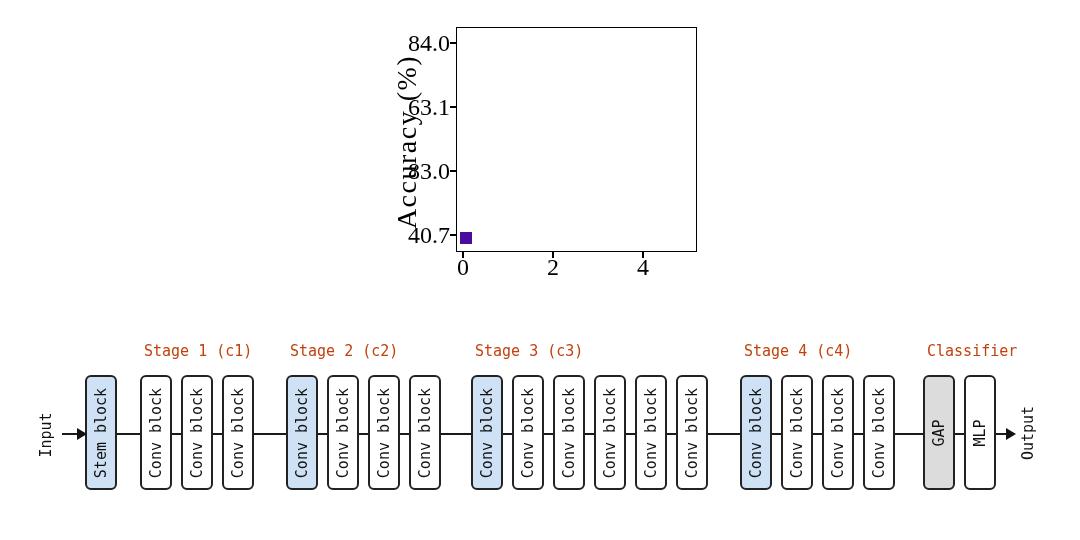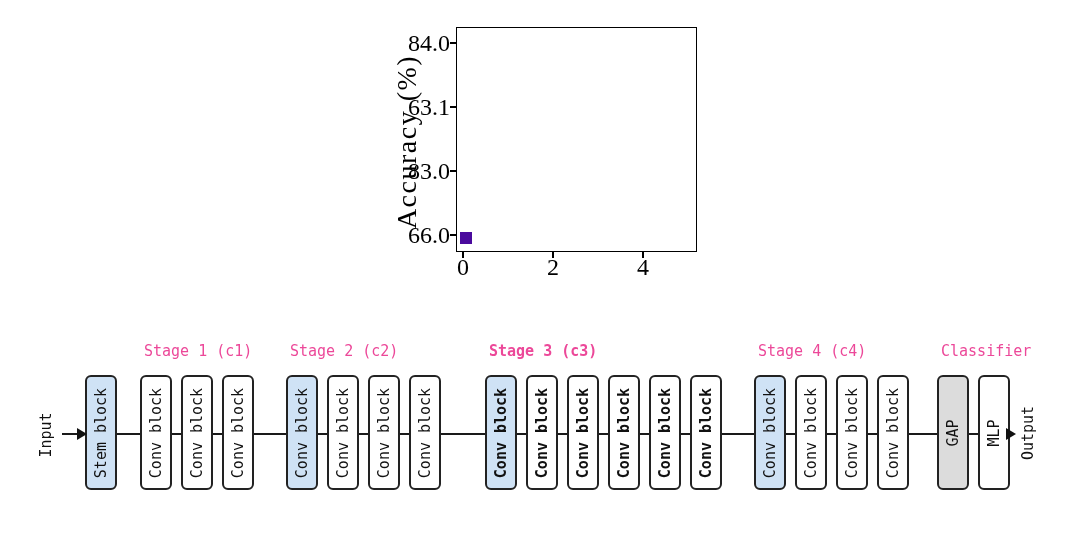--- a/index.html
+++ b/index.html
@@ -48,47 +48,47 @@
   .io-label{
     position:absolute;transform:translate(-50%,-50%) rotate(-90deg);
     font-family:"DejaVu Sans Mono",monospace;font-size:15px;color:#111;white-space:nowrap;z-index:2;
   }
   .io-label.in{left:46px;top:435px;}
   .io-label.out{left:1028px;top:433px;}
   .groups{position:absolute;left:85px;top:375px;display:flex;align-items:flex-start;z-index:1;}
   .group{position:relative;}
   .groups .group:nth-child(2){margin-left:23px;}
   .groups .group:nth-child(3){margin-left:32px;}
-  .groups .group:nth-child(4){margin-left:44px;font-weight:bold;}
+  .groups .group:nth-child(4){margin-left:30px;}
   .groups .group:nth-child(5){margin-left:32px;}
   .groups .group:nth-child(6){margin-left:28px;text-align:right;}
   .stage-label{
     position:absolute;top:-33px;left:4px;white-space:nowrap;
-    font-family:"DejaVu Sans Mono",monospace;font-size:15px;color:#ec4899;
+    font-family:"DejaVu Sans Mono",monospace;font-size:15px;color:#c2410c;
   }
   .blocks{display:flex;gap:9px;}
   .block{
     width:32px;height:115px;box-sizing:border-box;position:relative;
     border:2px solid #222;border-radius:6px;background:#ffffff;
   }
   .block.accent{background:#cfe2f5;}
   .block.gap{background:#dcdcdc;}
   .block .lbl{
     position:absolute;left:50%;top:50%;
     transform:translate(-50%,-50%) rotate(-90deg);
     font-family:"DejaVu Sans Mono",monospace;font-size:15px;color:#111;white-space:nowrap;
   }
 </style>
 </head>
 <body>
 
 <div class="chart">
   <div class="ylabel axis-serif">Accuracy (%)</div>
 
-  <div class="yticklabel axis-serif t0">66.0</div>
+  <div class="yticklabel axis-serif t0">40.7</div>
   <div class="yticklabel axis-serif t1">83.0</div>
   <div class="yticklabel axis-serif t2">63.1</div>
   <div class="yticklabel axis-serif t3">84.0</div>
   <div class="ytickmark t0"></div>
   <div class="ytickmark t1"></div>
   <div class="ytickmark t2"></div>
   <div class="ytickmark t3"></div>
 
   <div class="plot-box">
     <div class="marker" id="marker" style="background: rgb(74, 10, 157);"></div>

